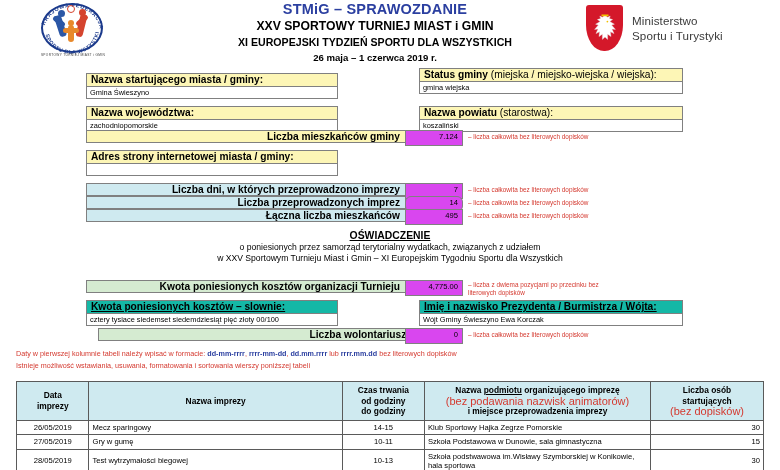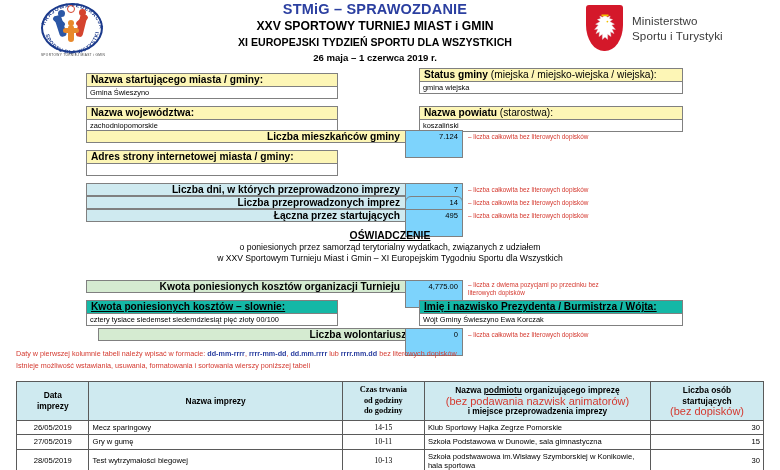--- a/index.html
+++ b/index.html
@@ -101,22 +101,22 @@
     white-space:nowrap;overflow:hidden;
   }
   .rowlbl{
     box-sizing:border-box;background:#fdf6b6;border:1px solid #808080;
     height:13px;line-height:11.5px;padding:0 5px;font-size:10.2px;font-weight:bold;
     text-align:right;white-space:nowrap;overflow:hidden;
   }
   .rowlbl.blue{background:#cfeaf0;}
   .rowlbl.green{background:#d5ebd1;}
   .rowval{
-    box-sizing:border-box;background:#7dd3fc;border:1px solid #808080;
-    height:28px;line-height:11.5px;padding:0 4px;font-size:7.6px;text-align:right;
+    box-sizing:border-box;background:#d946ef;border:1px solid #808080;
+    height:16px;line-height:11.5px;padding:0 4px;font-size:7.6px;text-align:right;
     white-space:nowrap;overflow:hidden;
   }
   .hint{
     position:absolute;font-size:6.4px;color:#d4392f;white-space:nowrap;line-height:7.5px;
   }
   .hint.wrap{white-space:normal;width:150px;}
 
   
   .decl{position:absolute;left:90px;top:230px;width:600px;text-align:center;}
   .decl-h{font-size:10.4px;font-weight:bold;text-decoration:underline;line-height:12px;}
@@ -134,21 +134,21 @@
     background:#cfeaf0;font-size:8.4px;font-weight:bold;text-align:center;
     padding:3px 2px;line-height:10.5px;
   }
   .tbl thead th .red{color:#d4392f;font-weight:normal;font-size:11px;}
   .tbl thead th u{text-decoration:underline;text-align:center;}
   .tbl tbody td{
     background:#fff;font-size:7.6px;padding:2px 3px;line-height:9.5px;vertical-align:middle;
   }
   .c-date{width:73px;text-align:center;}
   .c-name{width:257px;text-align:left;}
-  .c-time{width:83px;text-align:center;font-family:Liberation Serif, serif;}
+  .c-time{width:83px;text-align:center;}
   .c-org{width:229px;text-align:left;}
   .c-cnt{width:114px;text-align:right;}
 </style>
 </head>
 <body>
 
 <div class="page">
 
   <div class="header">
 
@@ -231,21 +231,21 @@
   </div>
 
   <div class="rowlbl blue" style="position:absolute;left:86px;top:183px;width:320px;">Liczba dni, w których przeprowadzono imprezy</div>
   <div class="rowval" style="position:absolute;left:405px;top:183px;width:58px;">7</div>
   <div class="hint" style="left:468px;top:186px;">– liczba całkowita bez literowych dopisków</div>
 
   <div class="rowlbl blue" style="position:absolute;left:86px;top:196px;width:320px;">Liczba przeprowadzonych imprez</div>
   <div class="rowval" style="position:absolute;left:405px;top:196px;width:58px;border-radius:6px;">14</div>
   <div class="hint" style="left:468px;top:199px;">– liczba całkowita bez literowych dopisków</div>
 
-  <div class="rowlbl blue" style="position:absolute;left:86px;top:209px;width:320px;">Łączna przez startujących</div>
+  <div class="rowlbl blue" style="position:absolute;left:86px;top:209px;width:320px;">Łączna liczba mieszkańców</div>
   <div class="rowval" style="position:absolute;left:405px;top:209px;width:58px;">495</div>
   <div class="hint" style="left:468px;top:212px;">– liczba całkowita bez literowych dopisków</div>
 
   <div class="decl">
     <div class="decl-h">OŚWIADCZENIE</div>
     <div class="decl-l">o poniesionych przez samorząd terytorialny wydatkach, związanych z udziałem</div>
     <div class="decl-l">w XXV Sportowym Turnieju Miast i Gmin – XI Europejskim Tygodniu Sportu dla Wszystkich</div>
   </div>
 
   <div class="rowlbl green" style="position:absolute;left:86px;top:280px;width:320px;padding-left:32px;">Kwota poniesionych kosztów organizacji Turnieju</div>

